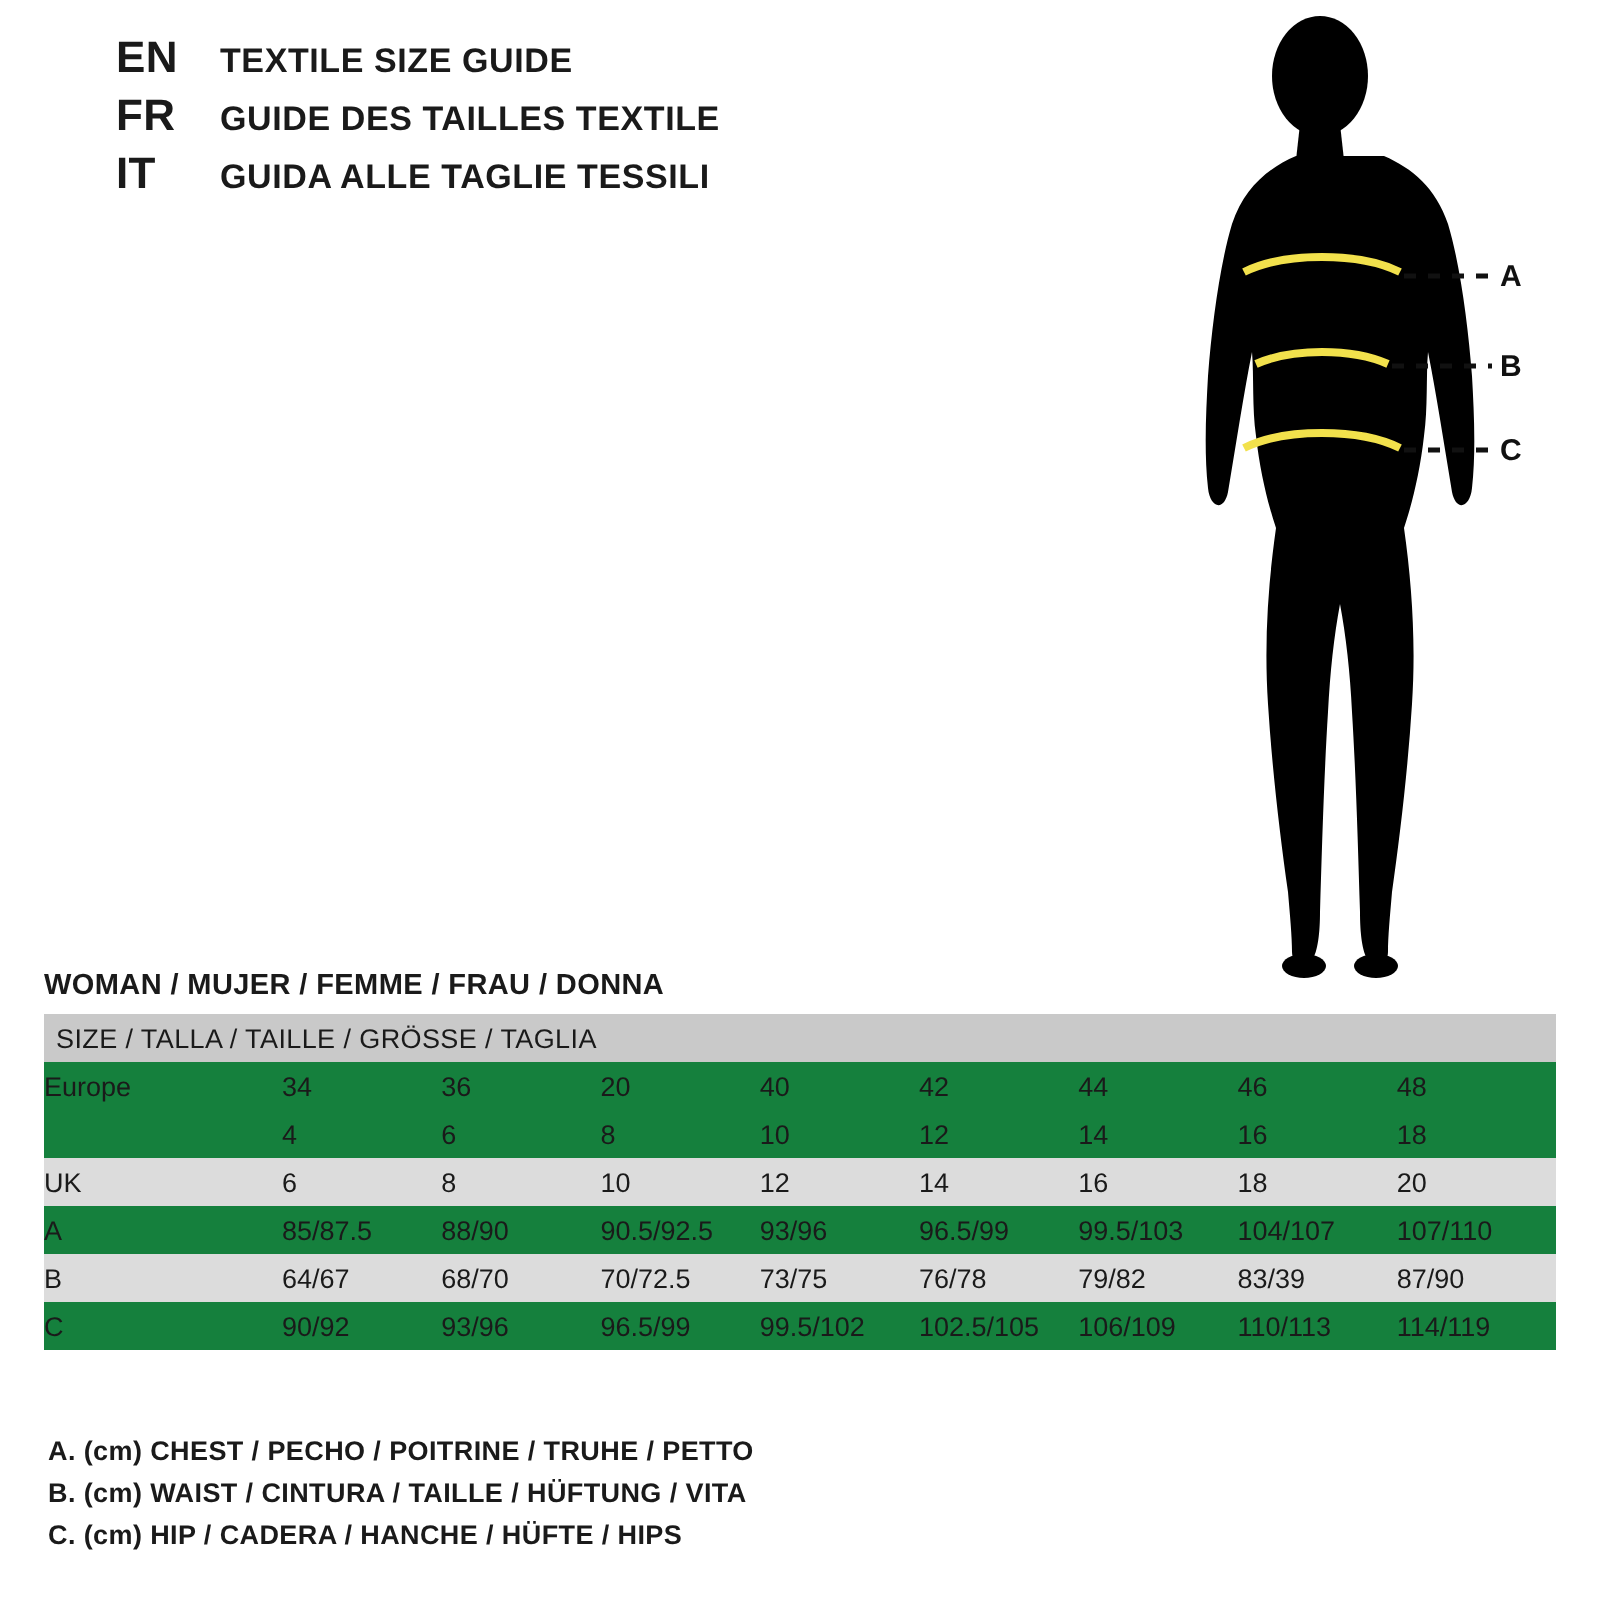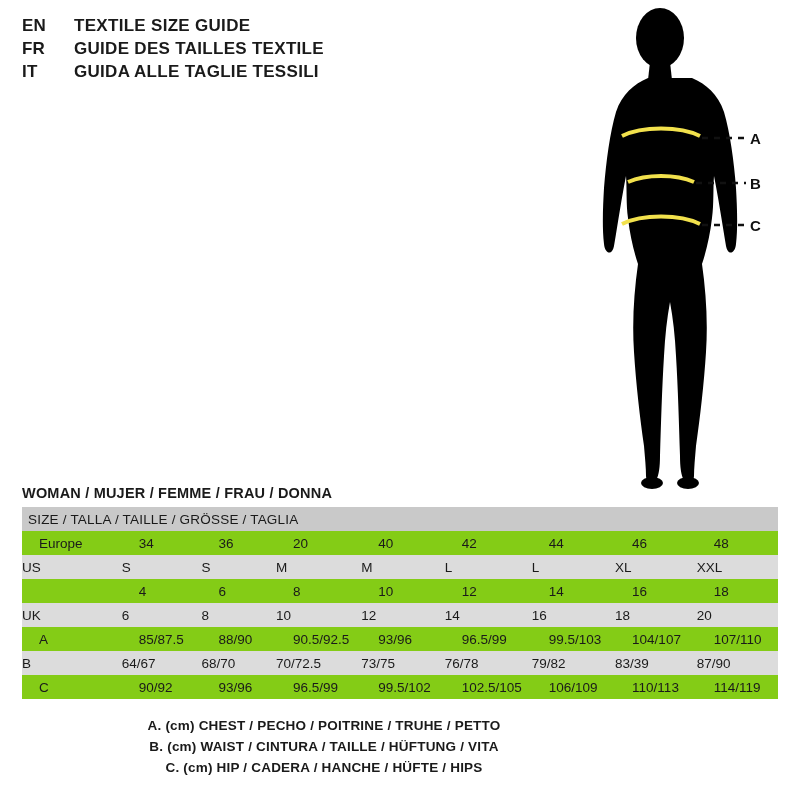--- a/index.html
+++ b/index.html
@@ -24,23 +24,24 @@
     width: 520px;
   }
   .title-row {
     display: flex;
     align-items: baseline;
     margin-bottom: 3px;
   }
   .title-lang {
     width: 52px;
     flex: 0 0 52px;
-    font-size: 17px;
-    font-weight: bold;
-    letter-spacing: 0.2px;
+    font-size: 22px;
+    font-weight: bold;
+    letter-spacing: 0.2px;
+    margin-left: 36px;
   }
   .title-text {
     font-size: 17px;
     font-weight: bold;
     letter-spacing: 0.3px;
   }
 
   
   #figure-area {
     position: absolute;
@@ -85,21 +86,21 @@
     height: 20px;
     vertical-align: middle;
   }
   tr.header-row td {
     background: #c9c9c9;
     font-weight: normal;
     letter-spacing: 0.2px;
     padding-left: 6px;
     font-size: 13.5px;
   }
-  tr.band-light td { background: #84cc16; padding-left: 17px; }
+  tr.band-light td { background: #15803d; }
   tr.band-dark td { background: #dcdcdc; }
   td.row-label {
     padding-left: 6px;
     width: 118px;
     text-align: left;
     font-weight: normal;
   }
   td.val {
     text-align: left;
     width: 79px;
@@ -111,21 +112,20 @@
     left: 24px;
     top: 718px;
     width: 600px;
   }
   .footnote {
     font-size: 13.5px;
     font-weight: bold;
     letter-spacing: 0.2px;
     margin-bottom: 6px;
     color: #1a1a1a;
-    text-align: center;
   }
 </style>
 </head>
 <body>
 
 <div id="title-block">
   <div class="title-row">
     <span class="title-lang">EN</span>
     <span class="title-text">TEXTILE SIZE GUIDE</span>
   </div>
@@ -214,31 +214,20 @@
         <td class="val">34</td>
         <td class="val">36</td>
         <td class="val">20</td>
         <td class="val">40</td>
         <td class="val">42</td>
         <td class="val">44</td>
         <td class="val">46</td>
         <td class="val">48</td>
       </tr>
 
-      <tr class="band-dark">
-        <td class="row-label">US</td>
-        <td class="val">S</td>
-        <td class="val">S</td>
-        <td class="val">M</td>
-        <td class="val">M</td>
-        <td class="val">L</td>
-        <td class="val">L</td>
-        <td class="val">XL</td>
-        <td class="val">XXL</td>
-      </tr>
 
       <tr class="band-light">
         <td class="row-label"></td>
         <td class="val">4</td>
         <td class="val">6</td>
         <td class="val">8</td>
         <td class="val">10</td>
         <td class="val">12</td>
         <td class="val">14</td>
         <td class="val">16</td>

